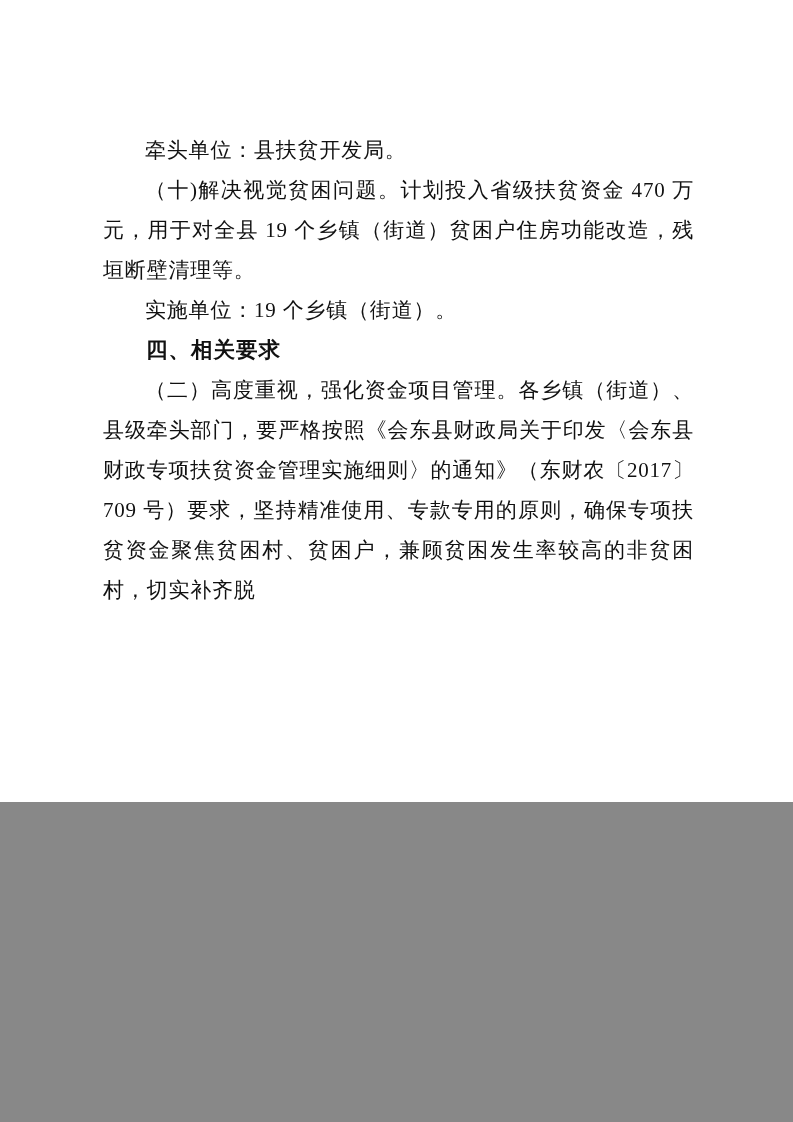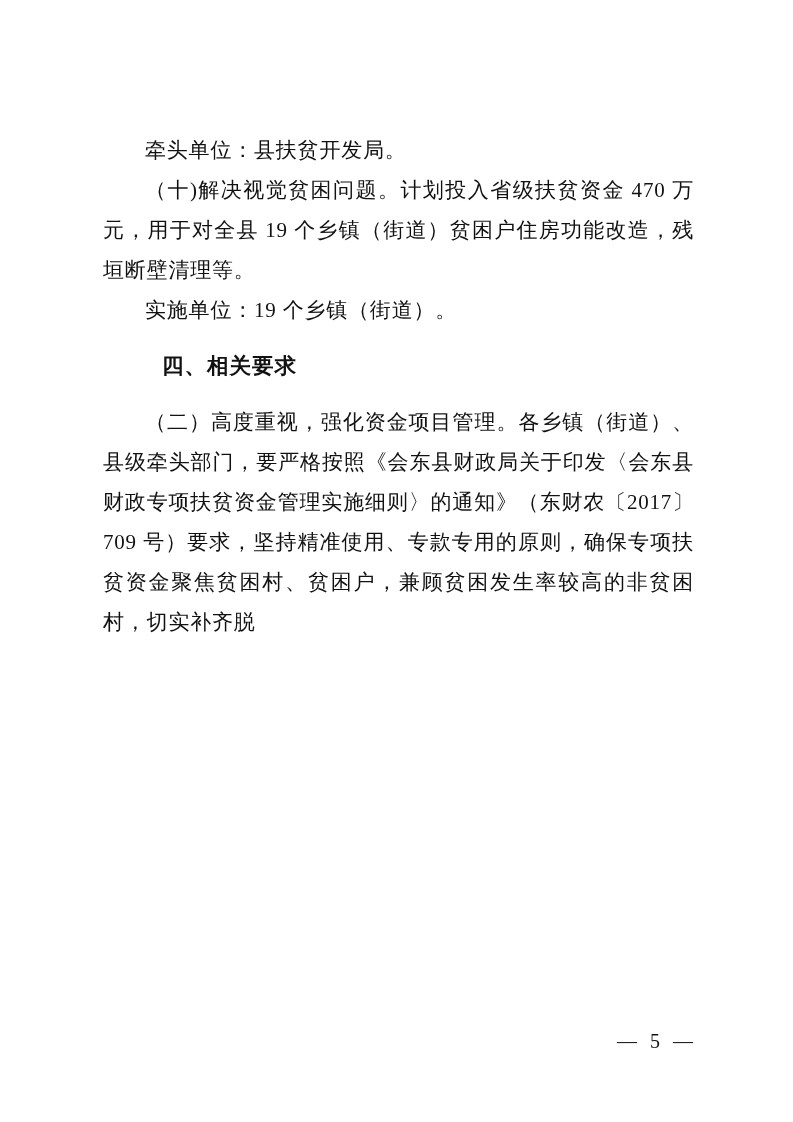--- a/index.html
+++ b/index.html
@@ -3,21 +3,21 @@
 <meta charset="utf-8">
 <style>
   html, body {
     margin: 0;
     padding: 0;
     background: #888;
   }
   .page {
     position: relative;
     width: 793px;
-    height: 1122px;
+    height: 802px;
     margin: 0 auto;
     background: #ffffff;
     color: #111111;
     overflow: hidden;
     font-family: "Liberation Serif", "DejaVu Serif", serif;
   }
   .content {
     position: absolute;
     left: 103px;
     top: 130px;
@@ -27,21 +27,21 @@
     letter-spacing: 0.8px;
     text-align: justify;
     text-justify: inter-character;
   }
   .content p {
     margin: 0;
     padding: 0;
     text-indent: 2em;
   }
   .section-heading {
-    margin: 16px;
+    margin: 0;
     padding: 0;
     text-indent: 2em;
     font-size: 21.5px;
     line-height: 40px;
     font-weight: bold;
     font-family: "Liberation Sans", "DejaVu Sans", sans-serif;
     letter-spacing: 1px;
   }
   .footer {
     position: absolute;

